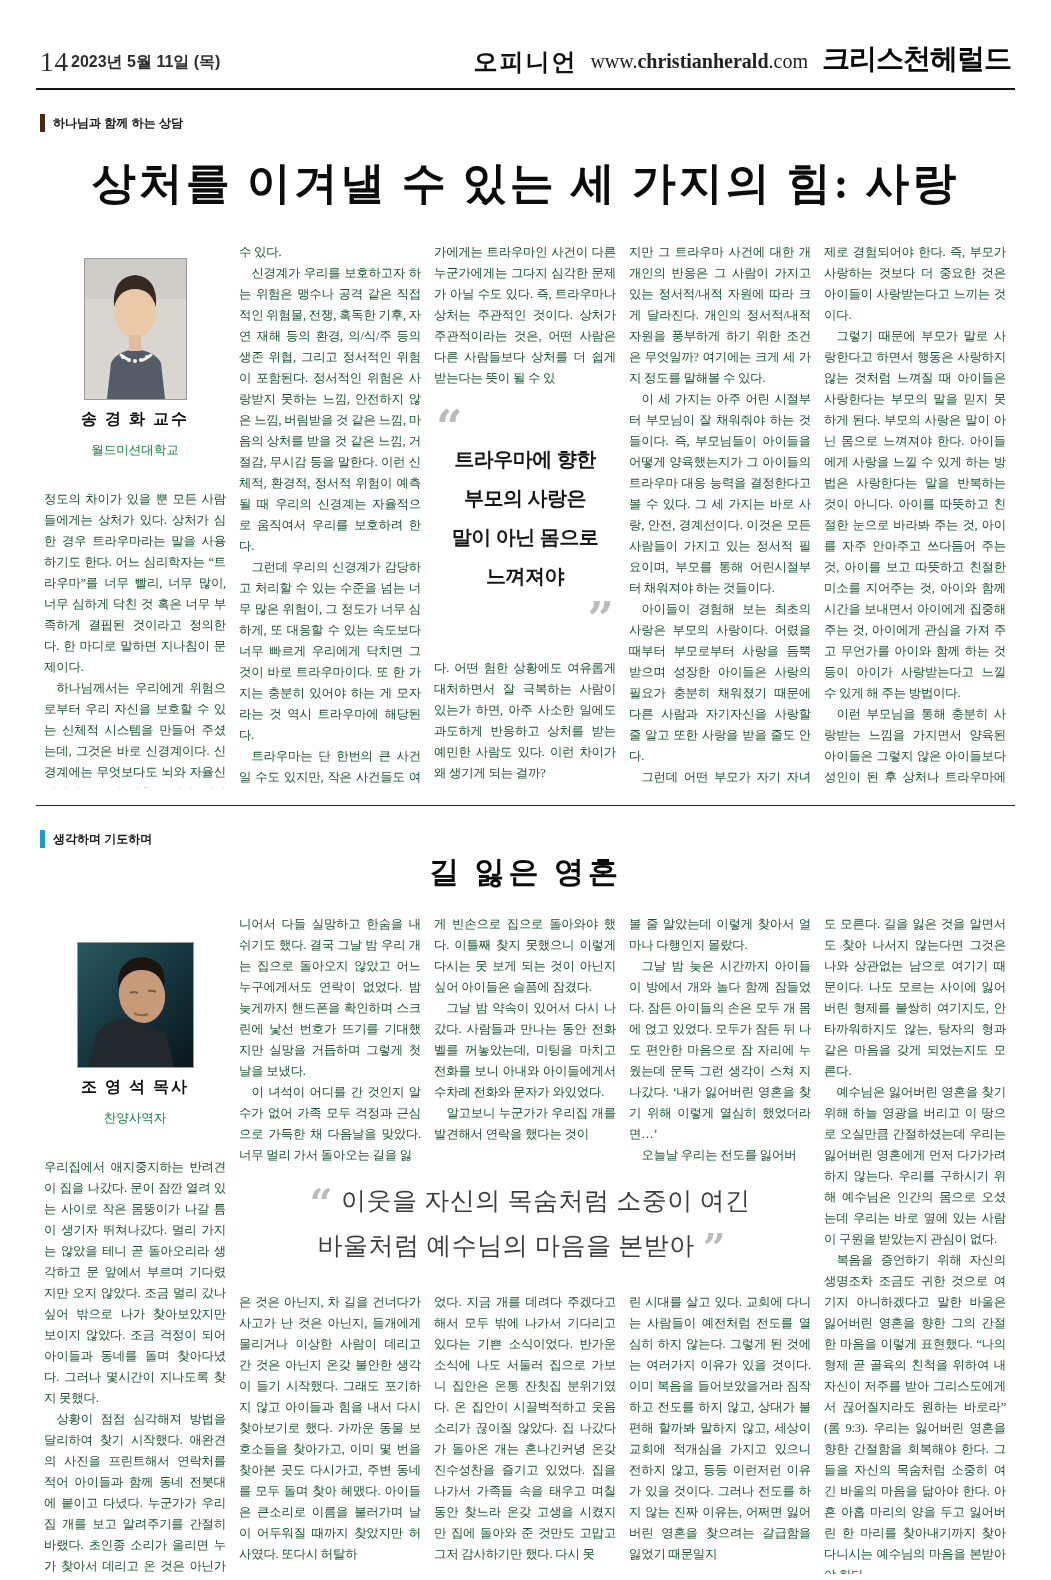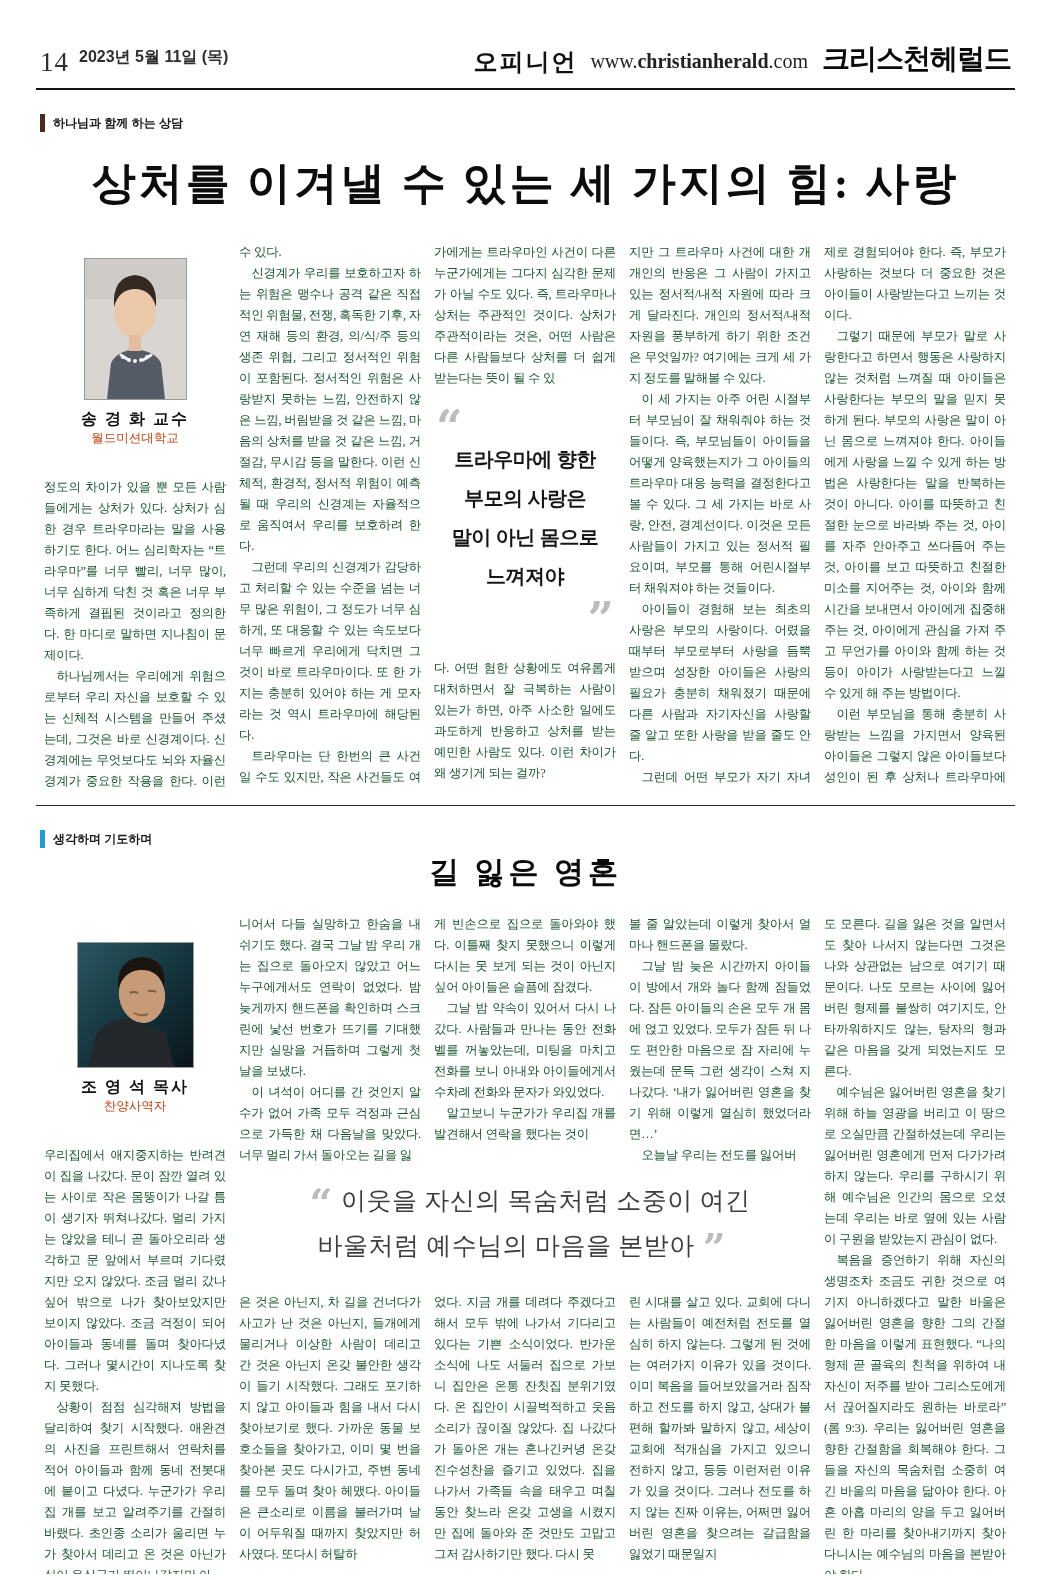--- a/index.html
+++ b/index.html
@@ -7,21 +7,21 @@
     position:relative; width:1051px; height:1580px; margin:0 auto;
     background:#ffffff; overflow:hidden;
     font-family:"Liberation Serif","DejaVu Serif",serif; color:#2e2e2e;
   }
   
   .header {
     position:relative; margin:0 36px; padding:40px 4px 10px 4px;
     border-bottom:2px solid #141414;
     display:flex; justify-content:space-between; align-items:flex-end;
   }
-  .h-left { display:flex; align-items:flex-start; gap:10px; }
+  .h-left { display:flex; align-items:center; gap:2px; }
   .pagenum { font-size:27px; font-weight:normal; letter-spacing:1px; }
   .h-date  { font-family:"Liberation Sans",sans-serif; font-weight:bold; font-size:16px; }
   .h-center {
     position:absolute; left:50%; transform:translateX(-50%); bottom:10px;
     font-family:"Liberation Sans",sans-serif; font-weight:bold; font-size:24px; letter-spacing:2px; color:#111;
   }
   .h-right { display:flex; align-items:baseline; gap:14px; }
   .website { font-size:20px; color:#222; }
   .website b { font-weight:bold; }
   .masthead { font-family:"Liberation Sans",sans-serif; font-weight:bold; font-size:28px; letter-spacing:-1px; color:#0a0a0a; }
@@ -51,21 +51,21 @@
   .bodytext p + p { text-indent:1em; }
   .chunk-top-a1 { height:148px; overflow:hidden; }
   .chunk-top-a2 { height:252px; overflow:hidden; }
   .qgap { height:126px; }
   
   .author { text-align:center; }
   .photo-frame { border:1px solid #9b9b9b; display:inline-block; line-height:0; }
   .author.a1 .photo-frame { margin-top:16px; }
   .author.a2 .photo-frame { margin-top:28px; }
   .author-name { font-size:16px; font-weight:bold; letter-spacing:2px; margin-top:6px; color:#111; }
-  .author-aff  { font-size:12.5px; margin-top:0; color:#c2410c; }
+  .author-aff  { font-size:12.5px; margin-top:12px; color:#15803d; }
   .col-a-body { margin-top:30px; }
   
   .pq-openmark, .pq-closemark {
     font-family:"DejaVu Serif",serif; font-weight:bold; color:var(--quote-mark,#bcbcbc); line-height:0.6;
   }
   .pq1 { margin:24px 2px 22px 2px; }
   .pq1 .pq-openmark  { font-size:46px; text-align:left; height:26px; }
   .pq1 .pq-closemark { font-size:46px; text-align:right; height:30px; margin-top:10px; }
   .pq1-lines div {
     text-align:center; font-family:"Liberation Sans",sans-serif; font-weight:bold;
@@ -225,21 +225,21 @@
           <p>알고보니 누군가가 우리집 개를 발견해서 연락을 했다는 것이</p>
         </div>
       <div class="qgap"></div>
       <div class="bodytext">
           <p>었다. 지금 개를 데려다 주겠다고 해서 모두 밖에 나가서 기다리고 있다는 기쁜 소식이었다. 반가운 소식에 나도 서둘러 집으로 가보니 집안은 온통 잔칫집 분위기였다. 온 집안이 시끌벅적하고 웃음소리가 끊이질 않았다. 집 나갔다가 돌아온 개는 혼나긴커녕 온갖 진수성찬을 즐기고 있었다. 집을 나가서 가족들 속을 태우고 며칠 동안 찾느라 온갖 고생을 시켰지만 집에 돌아와 준 것만도 고맙고 그저 감사하기만 했다. 다시 못</p>
         </div>
     </div>
 
     <div class="col">
       <div class="bodytext chunk-top-a2">
-          <p>볼 줄 알았는데 이렇게 찾아서 얼마나 핸드폰을 몰랐다.</p>
+          <p>볼 줄 알았는데 이렇게 찾아서 얼마나 다행인지 몰랐다.</p>
           <p>그날 밤 늦은 시간까지 아이들이 방에서 개와 놀다 함께 잠들었다. 잠든 아이들의 손은 모두 개 몸에 얹고 있었다. 모두가 잠든 뒤 나도 편안한 마음으로 잠 자리에 누웠는데 문득 그런 생각이 스쳐 지나갔다. ‘내가 잃어버린 영혼을 찾기 위해 이렇게 열심히 했었더라면…’</p>
           <p>오늘날 우리는 전도를 잃어버</p>
         </div>
       <div class="qgap"></div>
       <div class="bodytext">
           <p>린 시대를 살고 있다. 교회에 다니는 사람들이 예전처럼 전도를 열심히 하지 않는다. 그렇게 된 것에는 여러가지 이유가 있을 것이다. 이미 복음을 들어보았을거라 짐작하고 전도를 하지 않고, 상대가 불편해 할까봐 말하지 않고, 세상이 교회에 적개심을 가지고 있으니 전하지 않고, 등등 이런저런 이유가 있을 것이다. 그러나 전도를 하지 않는 진짜 이유는, 어쩌면 잃어버린 영혼을 찾으려는 갈급함을 잃었기 때문일지</p>
         </div>
     </div>
 
     <div class="col bodytext">

